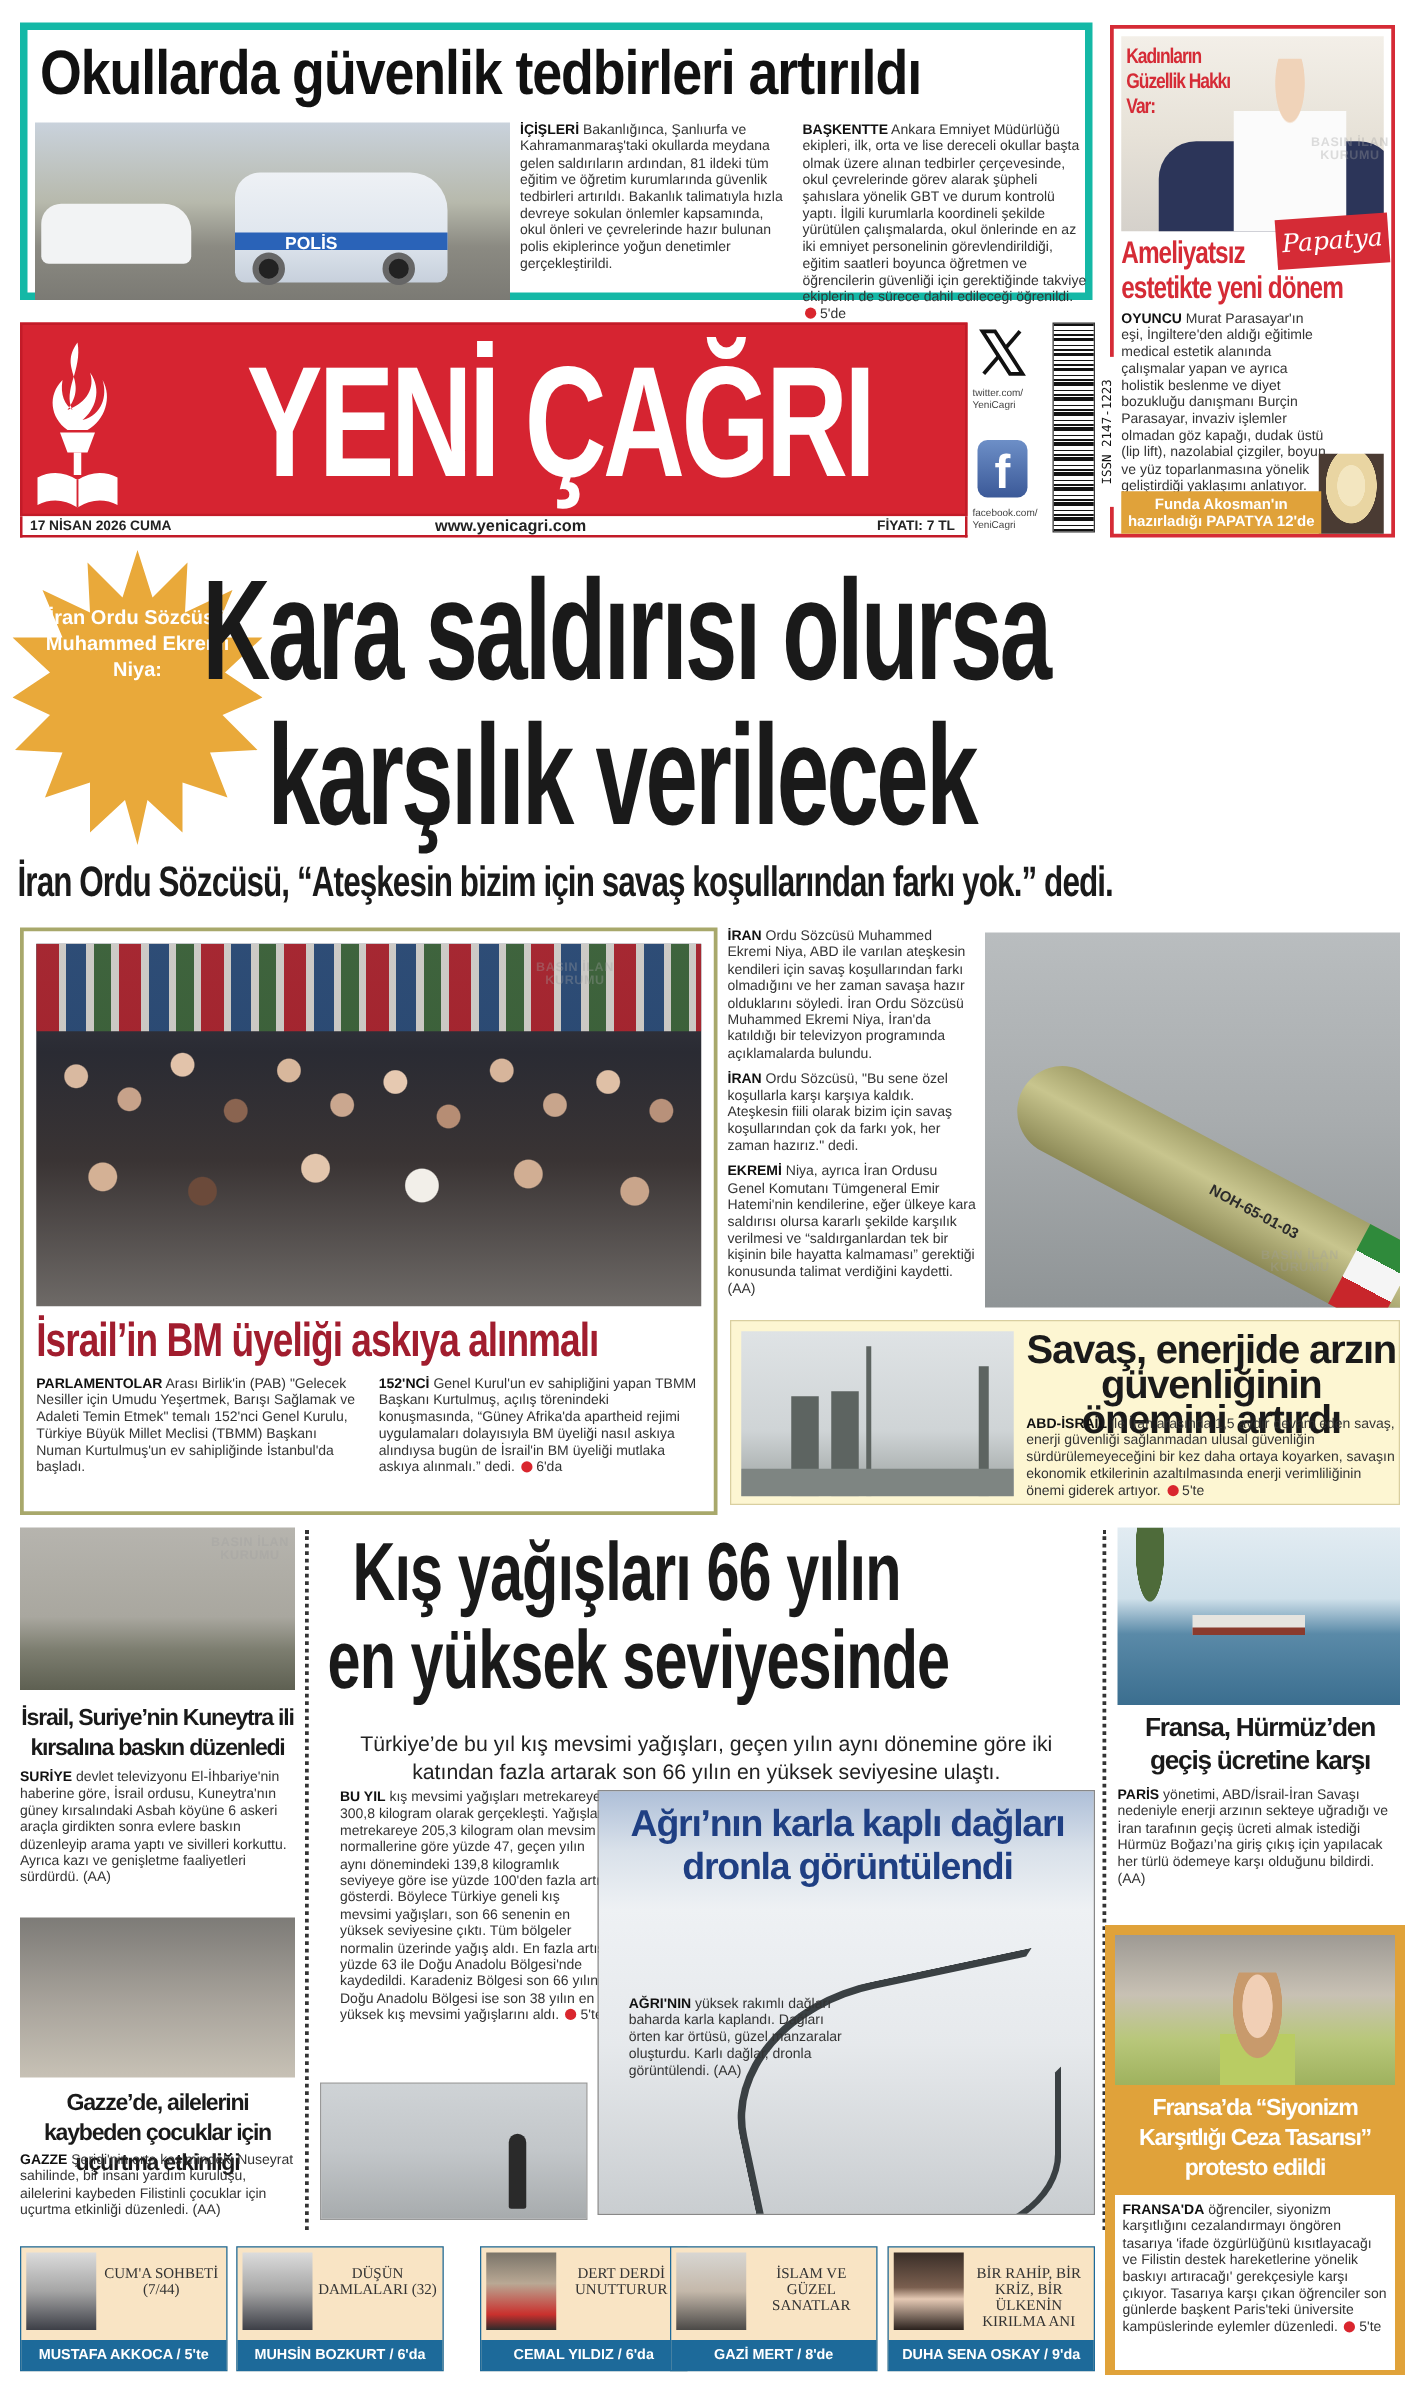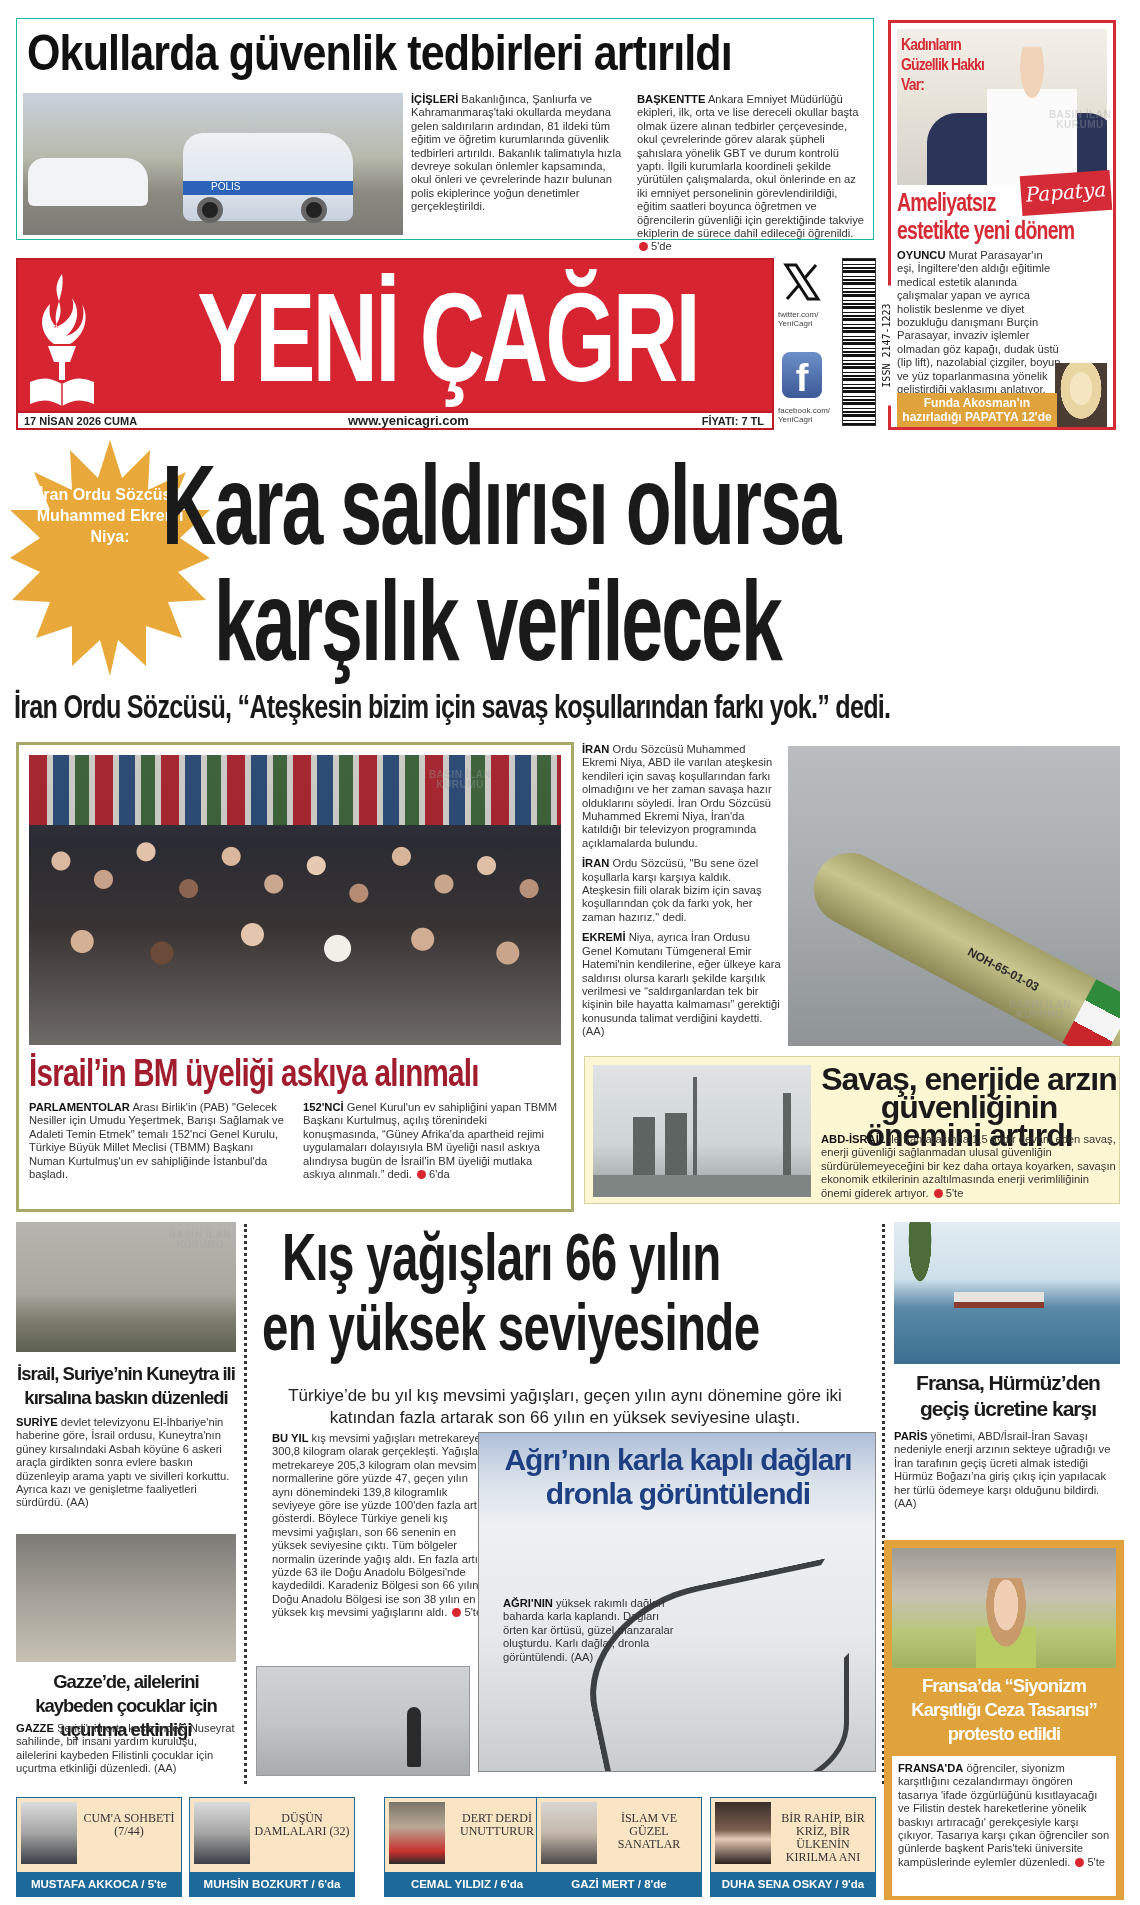--- a/index.html
+++ b/index.html
@@ -7,21 +7,21 @@
   body { position: relative; font-family: "Liberation Sans", sans-serif; color: #222; }
   .abs { position: absolute; }
   .cond { font-family: "Liberation Sans", sans-serif; font-weight: 700; transform-origin: left top; letter-spacing: -1px; }
   .body-text { font-size: 11.2px; line-height: 13.4px; color: #333; text-align: left; }
   .lead { font-weight: 700; color: #111; }
   .dot { display: inline-block; width: 9px; height: 9px; border-radius: 50%; background: #d9262e; margin: 0 3px 0 2px; vertical-align: -1px; }
   .photo { position: absolute; overflow: hidden; }
   .box { position: absolute; }
 
   
-  #top-story { left: 16px; top: 18px; width: 858px; height: 222px; border: 1px solid #14b8a6; }
+  #top-story { left: 16px; top: 18px; width: 858px; height: 222px; border: 6px solid #14b8a6; }
   #top-headline { left: 10px; top: 6px; font-size: 50px; line-height: 56px; color: #111; white-space: nowrap; transform: scaleX(0.86); }
   #top-photo { left: 6px; top: 74px; width: 380px; height: 142px; background: linear-gradient(180deg,#c9d2dc 0%,#b7b9ac 45%,#8b8a82 70%,#7b7a74 100%); }
   .police-car { position: absolute; left: 160px; top: 40px; width: 170px; height: 88px; background: linear-gradient(180deg,#eef1f5 0%,#dfe6ee 60%,#c7d0dc 100%); border-radius: 20px 30px 8px 8px; }
   .police-stripe { position: absolute; left: 0; top: 48px; width: 100%; height: 14px; background: #2a63b8; }
   .white-car { position: absolute; left: 5px; top: 65px; width: 120px; height: 48px; background: #f2f3f4; border-radius: 16px 22px 6px 6px; }
   .wheel { position: absolute; width: 26px; height: 26px; border-radius: 50%; background: #222; border: 5px solid #666; }
   #top-col1 { left: 394px; top: 74px; width: 215px; }
   #top-col2 { left: 620px; top: 74px; width: 232px; }
 
   
@@ -128,21 +128,21 @@
 </style>
 </head>
 <body>
 
 <div id="top-story" class="box">
   <div id="top-headline" class="abs cond">Okullarda güvenlik tedbirleri artırıldı</div>
   <div id="top-photo" class="photo">
     <div class="white-car"></div>
     <div class="police-car">
       <div class="police-stripe"></div>
-      <span class="abs" style="left:28px;top:48px;color:#fff;font-size:10px;font-weight:400;">POLİS</span>
+      <span class="abs" style="left:40px;top:48px;color:#fff;font-size:14px;font-weight:700;">POLİS</span>
       <div class="wheel" style="left:14px;top:64px;"></div>
       <div class="wheel" style="left:118px;top:64px;"></div>
     </div>
   </div>
   <div id="top-col1" class="abs body-text">
     <span class="lead">İÇİŞLERİ</span>
     <span>Bakanlığınca, Şanlıurfa ve Kahramanmaraş'taki okullarda meydana gelen saldırıların ardından, 81 ildeki tüm eğitim ve öğretim kurumlarında güvenlik tedbirleri artırıldı. Bakanlık talimatıyla hızla devreye sokulan önlemler kapsamında, okul önleri ve çevrelerinde hazır bulunan polis ekiplerince yoğun denetimler gerçekleştirildi.</span>
   </div>
   <div id="top-col2" class="abs body-text">
     <span class="lead">BAŞKENTTE</span>

